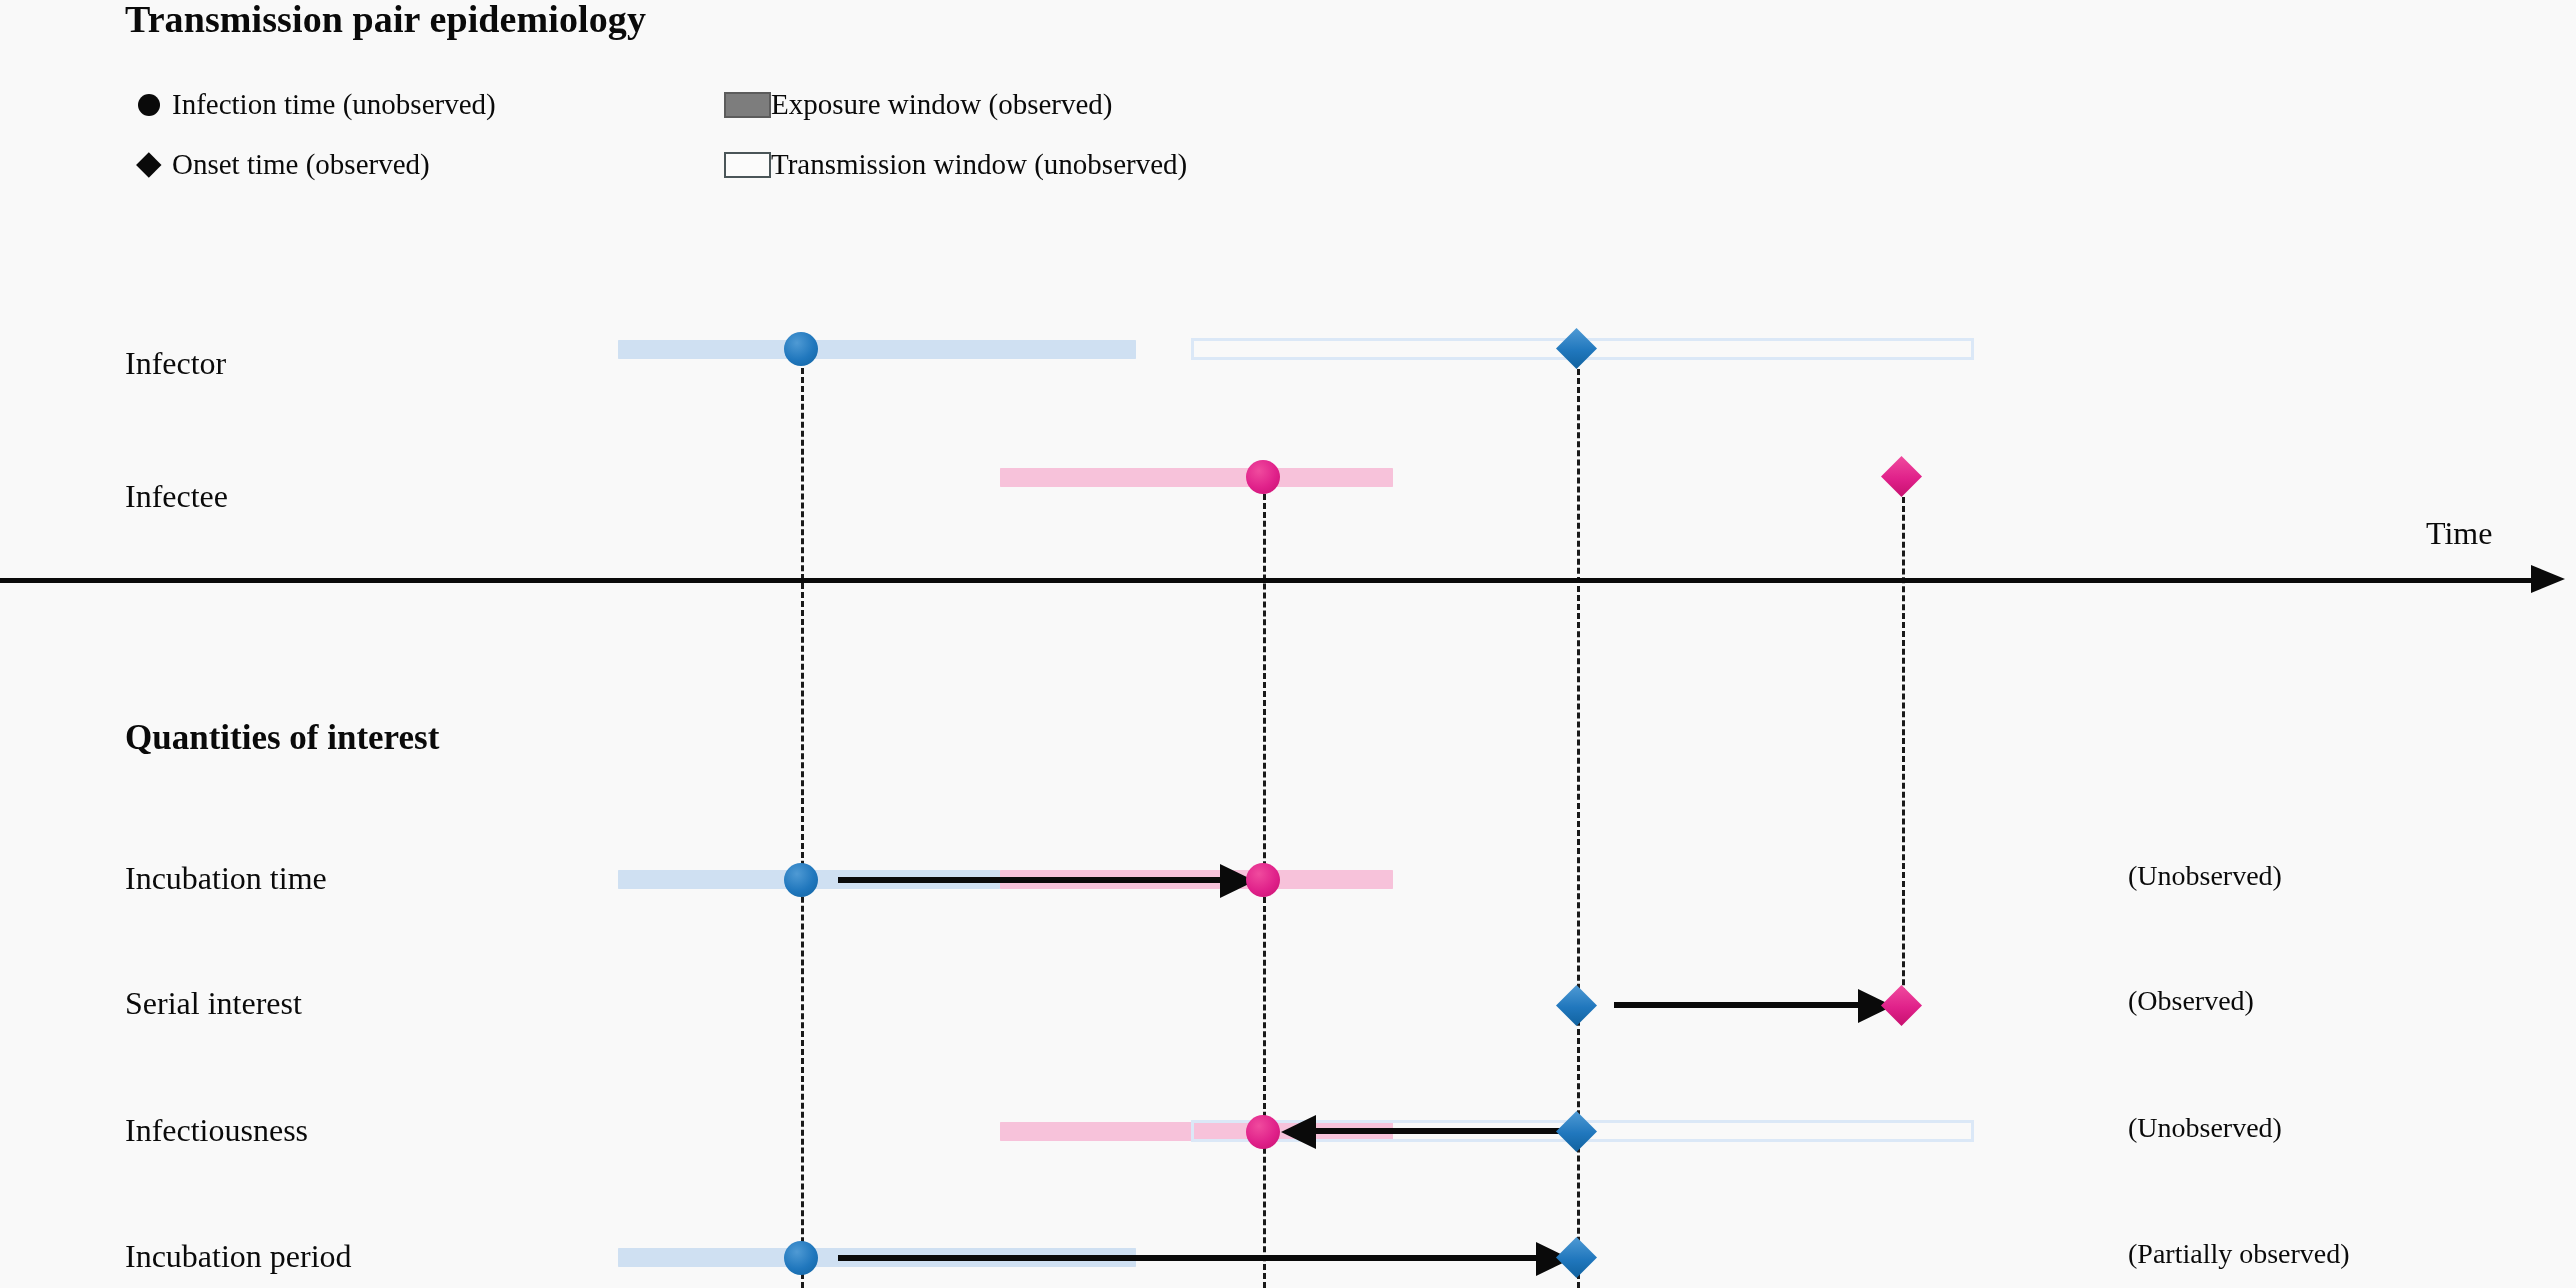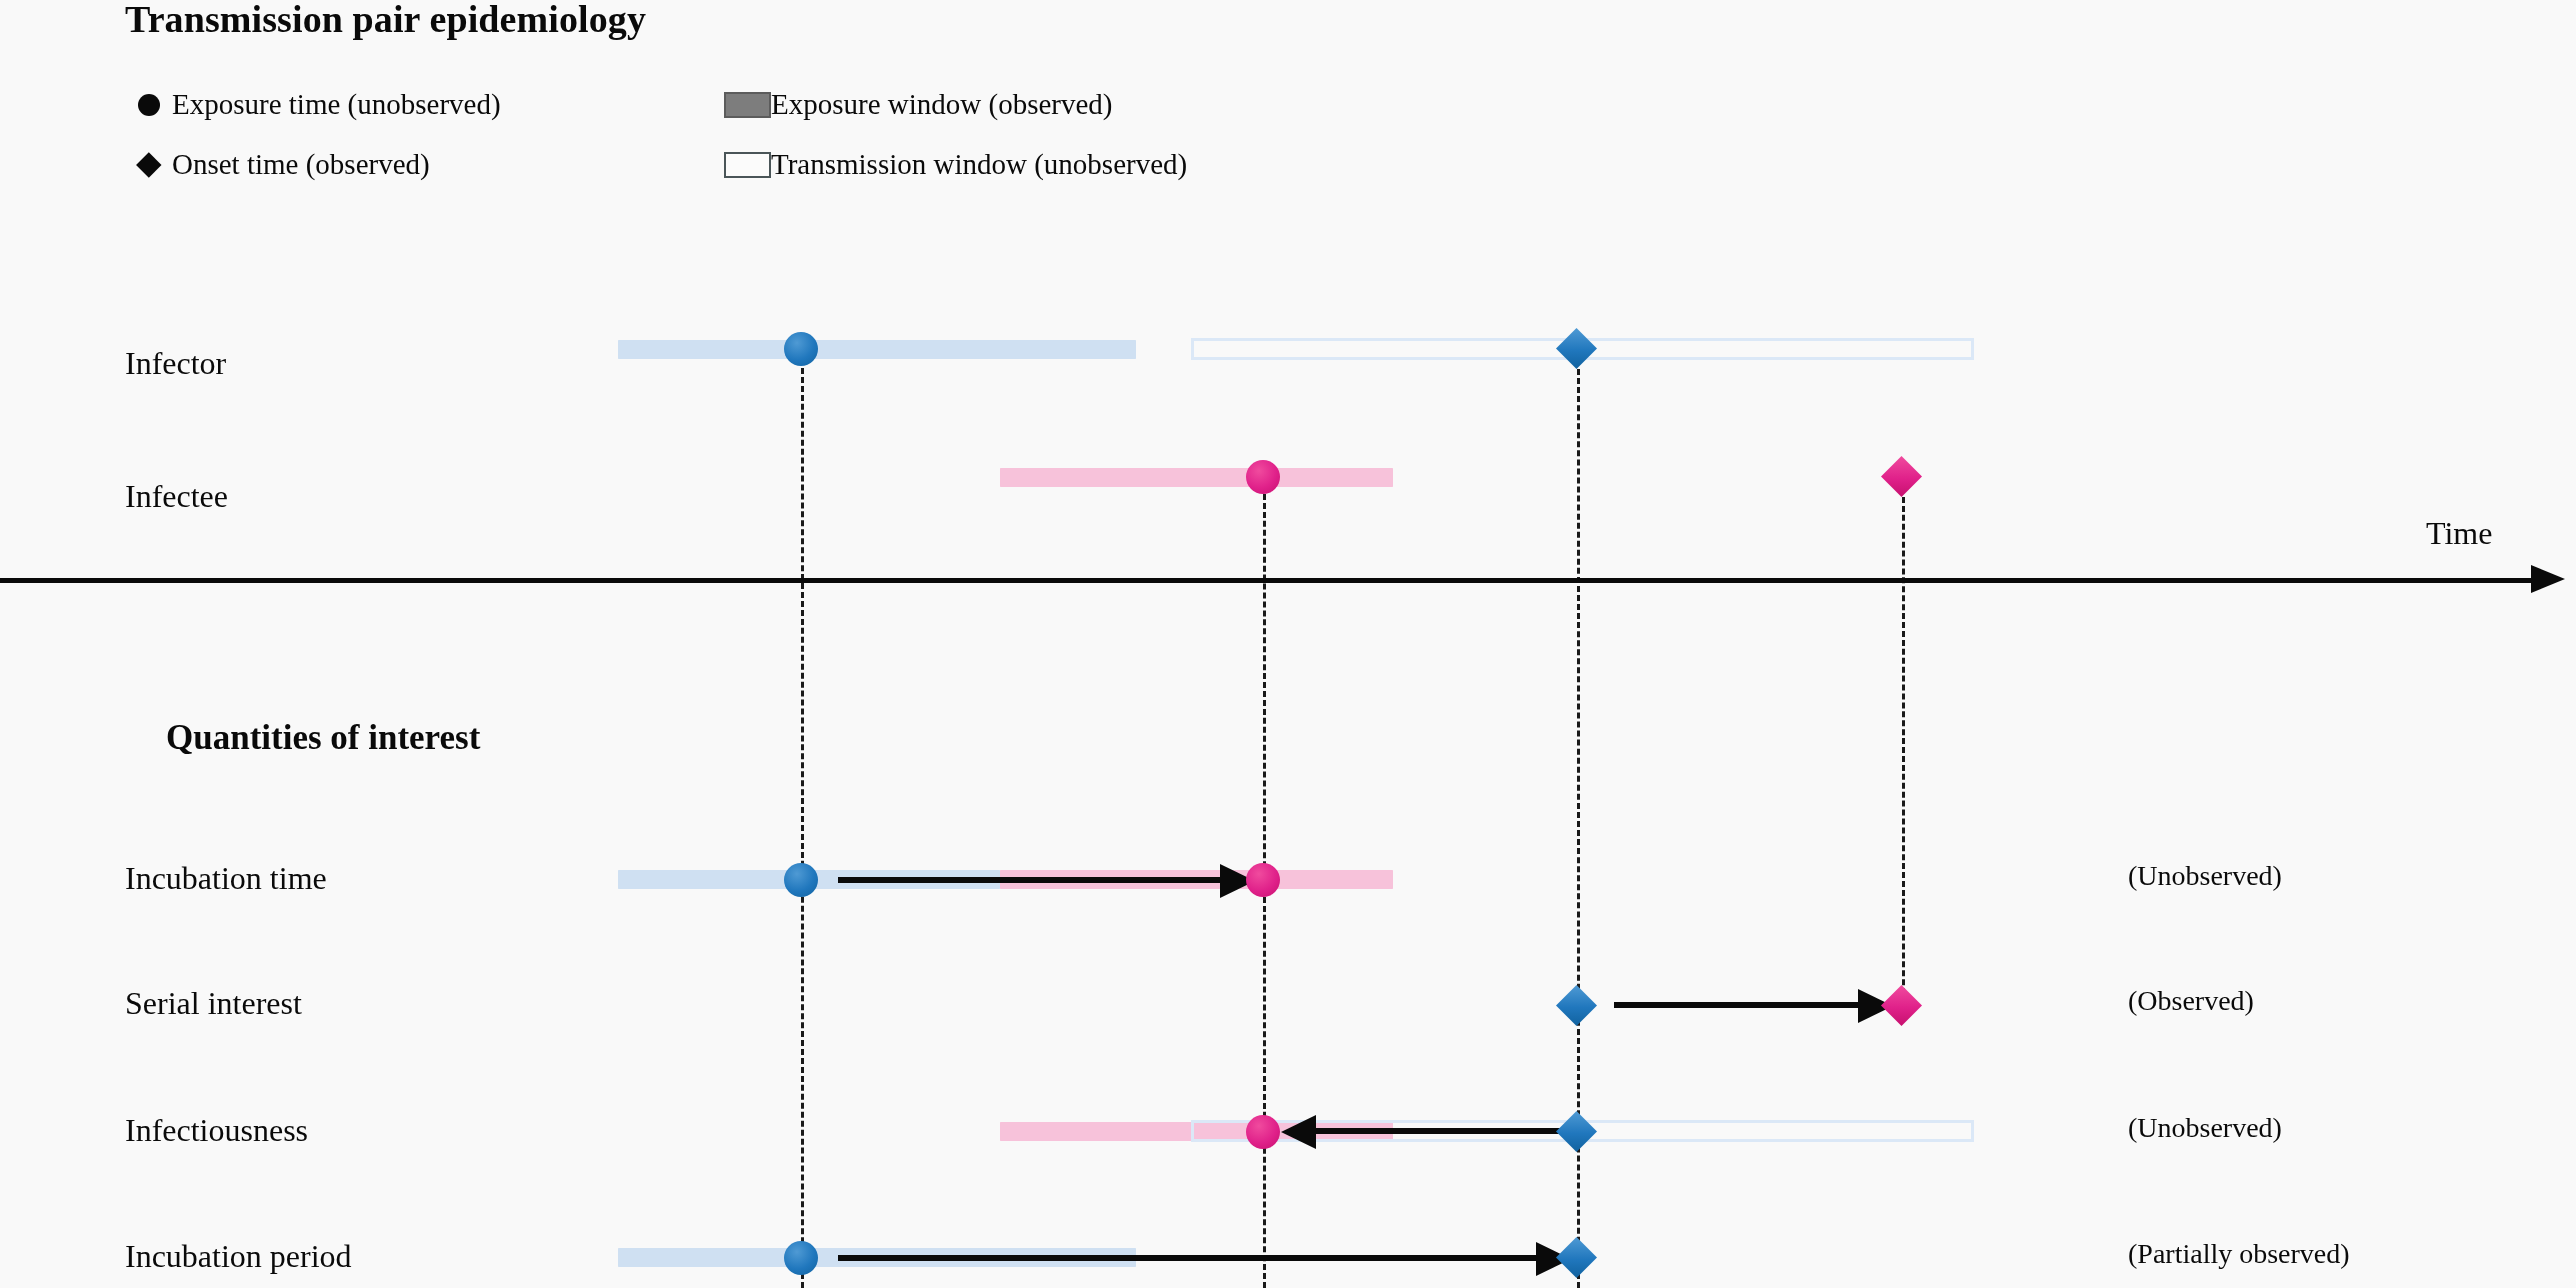--- a/index.html
+++ b/index.html
@@ -13,21 +13,21 @@
   }
   .abs{position:absolute;}
 
   
   #title{
     left:125px; top:-2.9px;
     font-size:38px; font-weight:bold; letter-spacing:0.1px;
   }
   #qoi-title{
     left:125px; top:718px;
-    font-size:35px; font-weight:bold;margin-left:41px;
+    font-size:35px; font-weight:bold;
   }
 
   
   .legend-item{display:flex;align-items:center;}
   .legend-label{font-size:29px;line-height:1;}
   .lg-marker{width:47px;display:flex;justify-content:center;align-items:center;}
   .dot-glyph{
     width:22px;height:22px;border-radius:50%;background:#0a0a0a;
   }
   .diamond-glyph{
@@ -101,21 +101,21 @@
 </style>
 </head>
 <body>
 
 <div class="abs" id="title">Transmission pair epidemiology</div>
 
 <div class="abs legend-item" style="left:125px;top:90px;">
   <span class="lg-marker">
       <span class="dot-glyph"></span>
     </span>
-  <span class="legend-label">Exposure time (unobserved)</span>
+  <span class="legend-label">Infection time (unobserved)</span>
 </div>
 
 <div class="abs legend-item" style="left:125px;top:150px;">
   <span class="lg-marker">
       <span class="diamond-glyph"></span>
     </span>
   <span class="legend-label">Onset time (observed)</span>
 </div>
 
 <div class="abs legend-item" style="left:724px;top:90px;">

